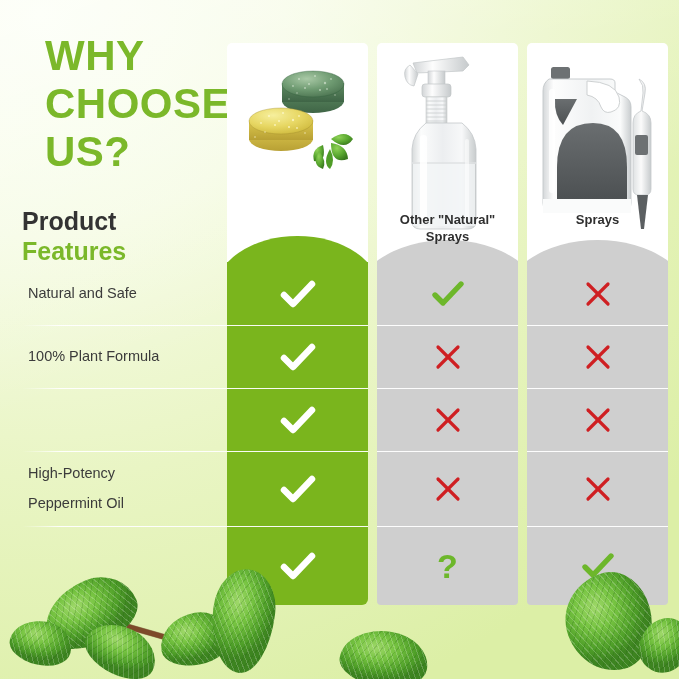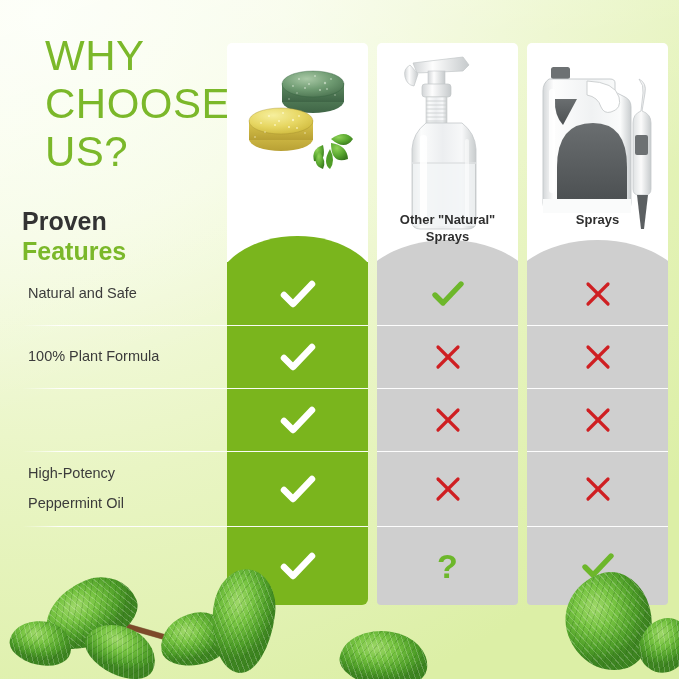--- a/index.html
+++ b/index.html
@@ -35,21 +35,21 @@
     border-radius:inherit;
   }
   .stem {
     position:absolute; background:#7d4b2a; border-radius:3px;
     box-shadow:0 0 0 .5px rgba(90,50,25,.5);
   }
 
   
   .headline {
     position:absolute; left:45px; top:32px; width:175px;
-    color:#7bb82a; font-weight:normal; font-size:42px; line-height:48px;
+    color:#7bb82a; font-weight:bold; font-size:42px; line-height:48px;
     letter-spacing:.5px;
   }
   .features-head { position:absolute; left:22px; top:206px; width:200px; }
   .features-head .l1 { font-size:25px; font-weight:bold; color:#333333; line-height:30px; }
   .features-head .l2 { font-size:25px; font-weight:bold; color:#7bb82a; line-height:30px; }
 
   
   .row-labels { position:absolute; left:0; top:262px; width:228px;margin-left:6px; }
   .rlabel {
     position:relative; padding:0 10px 0 22px;
@@ -112,21 +112,21 @@
 <div id="bg"></div>
 <div id="bg-veil"></div>
 
 <div class="headline">
   <div>WHY</div>
   <div>CHOOSE</div>
   <div>US?</div>
 </div>
 
 <div class="features-head">
-  <div class="l1">Proven</div>
+  <div class="l1">Product</div>
   <div class="l2">Features</div>
 </div>
 
 <div class="row-labels">
   <div class="rlabel first" style="height:63px">
 
     <span>Natural and Safe</span>
   </div>
   <div class="rlabel" style="height:63px">
     <span class="divider"></span>

